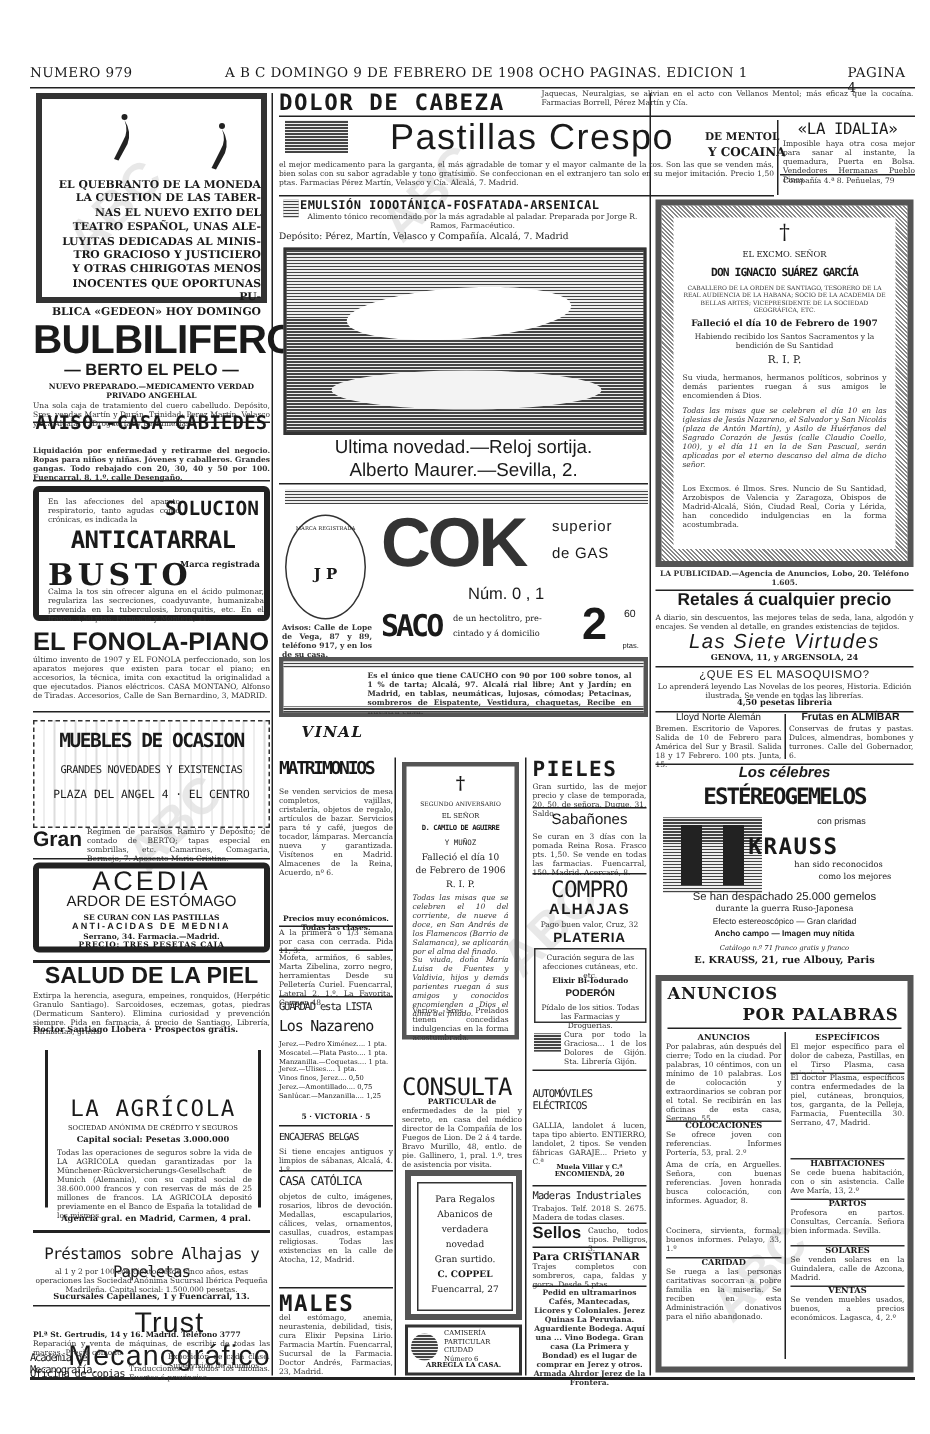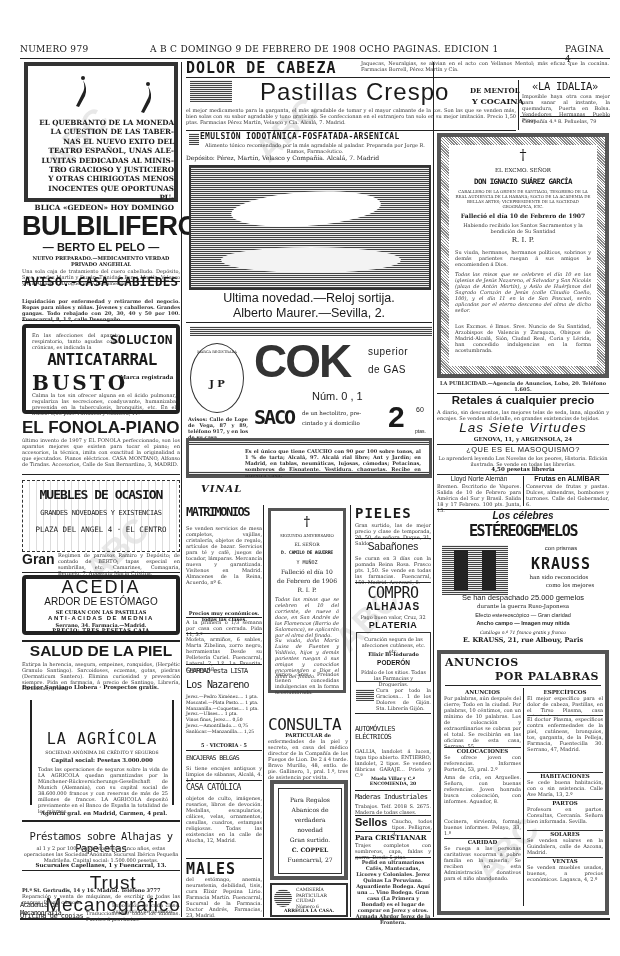--- a/index.html
+++ b/index.html
@@ -334,21 +334,21 @@
 <div class="abs small" style="left:526px;top:483px;width:83px;">Conservas de frutas y pastas. Dulces, almendras, bombones y turrones. Calle del Gobernador, 6.</div>
 <div class="rule" style="left:437px;top:509px;width:172px;height:1px;"></div>
 
 <div class="abs b ctr" style="left:437px;top:510px;width:172px;font-size:10px;font-style:italic;font-family:'Liberation Sans',sans-serif;">Los célebres</div>
 <div class="abs mono b ctr" style="left:437px;top:522px;width:172px;font-size:15px;letter-spacing:-1.3px;">ESTÉREOGEMELOS</div>
 <div class="abs dith" style="left:442px;top:545px;width:66px;height:50px;">
   <div style="position:absolute;left:12px;top:5px;width:14px;height:40px;background:#222;"></div>
   <div style="position:absolute;left:40px;top:5px;width:14px;height:40px;background:#222;"></div>
 </div>
 <div class="abs sans ctr" style="left:512px;top:545px;width:98px;font-size:6px;">con prismas</div>
-<div class="abs mono b ctr" style="left:512px;top:555px;width:98px;font-size:15px;letter-spacing:1px;">KRAUSS</div>
+<div class="abs mono b ctr" style="left:480px;top:555px;width:98px;font-size:15px;letter-spacing:1px;">KRAUSS</div>
 <div class="abs ctr" style="left:510px;top:574px;width:98px;font-size:5.5px;">han sido reconocidos</div>
 <div class="abs ctr" style="left:530px;top:582px;width:80px;font-size:5.5px;">como los mejores</div>
 <div class="abs sans ctr" style="left:437px;top:593px;width:172px;font-size:7.5px;">Se han despachado 25.000 gemelos</div>
 <div class="abs ctr" style="left:437px;top:603px;width:172px;font-size:5.5px;">durante la guerra Ruso-Japonesa</div>
 <div class="abs sans ctr" style="left:437px;top:612px;width:172px;font-size:5.5px;">Efecto estereoscópico — Gran claridad</div>
 <div class="abs sans b ctr" style="left:437px;top:620px;width:172px;font-size:5.5px;">Ancho campo — Imagen muy nítida</div>
 <div class="abs ctr" style="left:437px;top:630px;width:172px;font-size:4.5px;font-style:italic;">Catálogo n.º 71 franco gratis y franco</div>
 <div class="abs b ctr" style="left:437px;top:636px;width:172px;font-size:6.5px;">E. KRAUSS, 21, rue Albouy, Paris</div>
 
 <div class="box" style="left:437px;top:650px;width:172px;height:265px;border:4px solid #555;">

